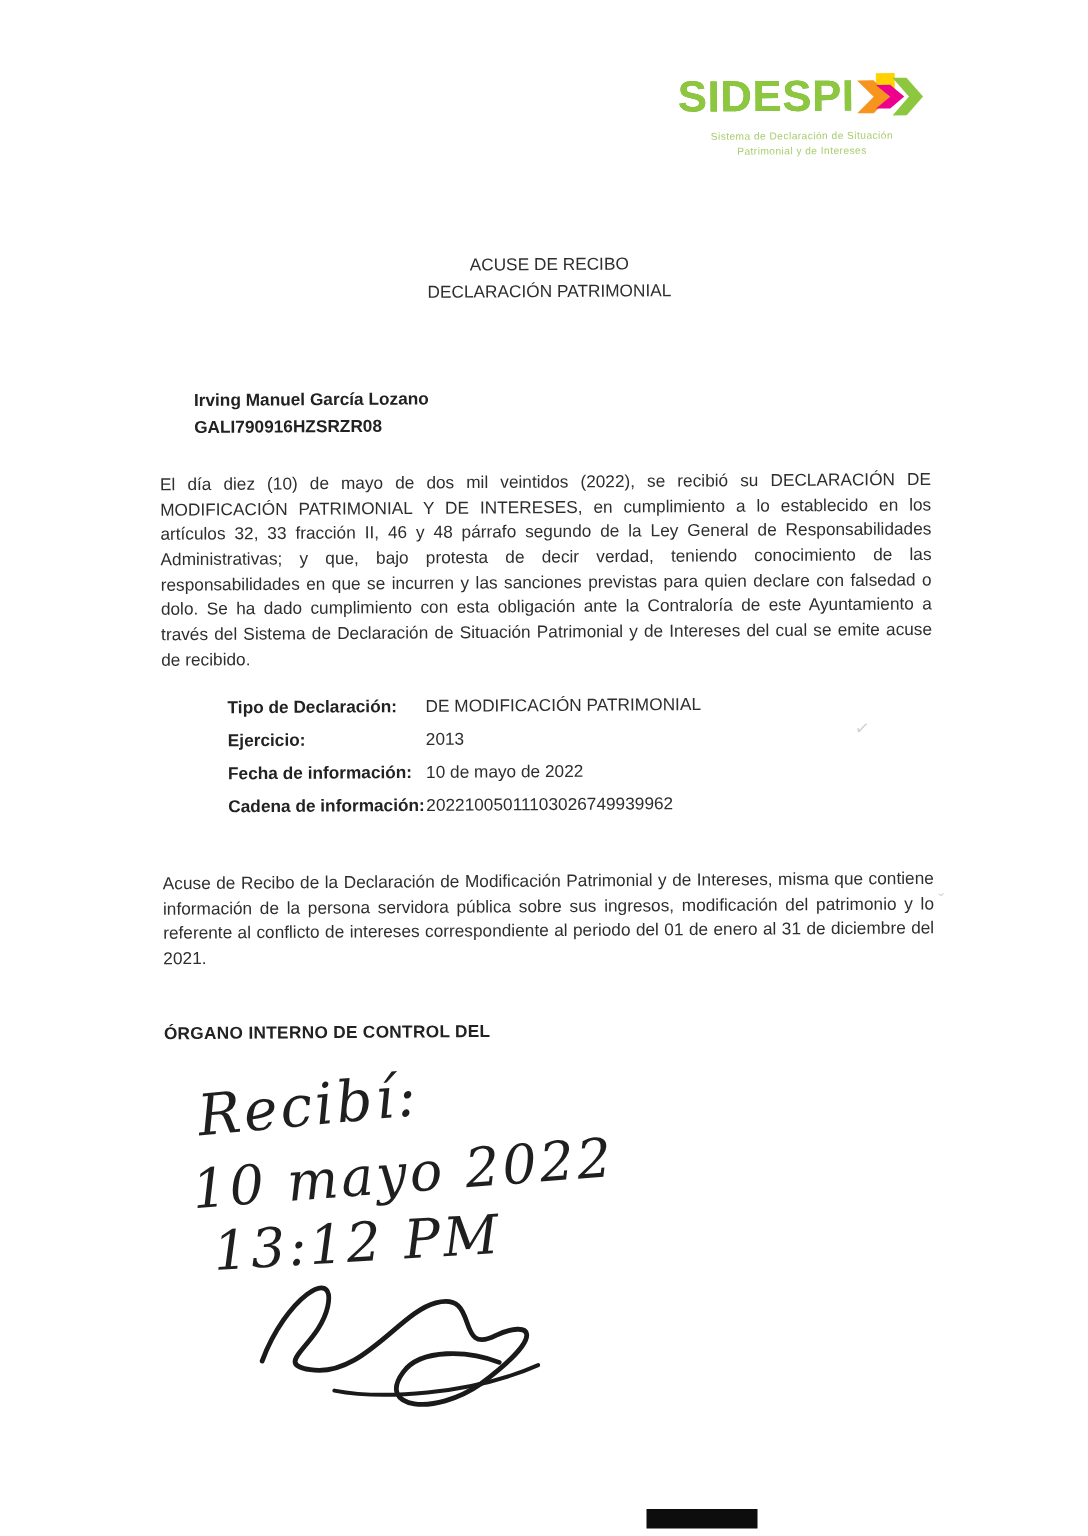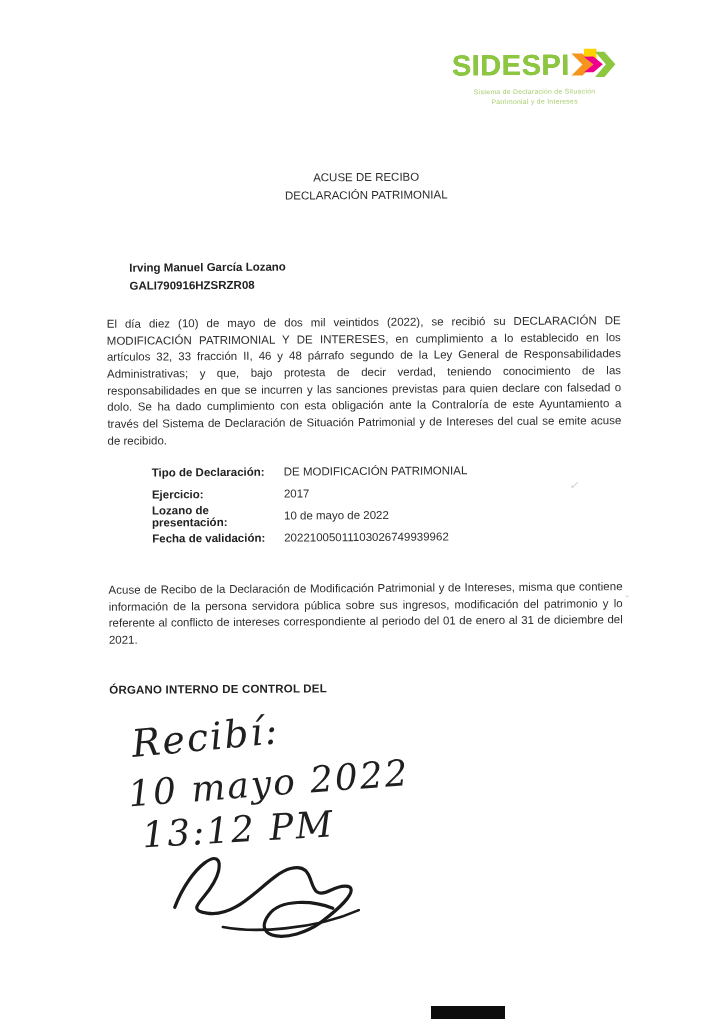--- a/index.html
+++ b/index.html
@@ -91,28 +91,28 @@
 
     <p class="para para1">El día diez (10) de mayo de dos mil veintidos (2022), se recibió su DECLARACIÓN DE MODIFICACIÓN PATRIMONIAL Y DE INTERESES, en cumplimiento a lo establecido en los artículos 32, 33 fracción II, 46 y 48 párrafo segundo de la Ley General de Responsabilidades Administrativas; y que, bajo protesta de decir verdad, teniendo conocimiento de las responsabilidades en que se incurren y las sanciones previstas para quien declare con falsedad o dolo. Se ha dado cumplimiento con esta obligación ante la Contraloría de este Ayuntamiento a través del Sistema de Declaración de Situación Patrimonial y de Intereses del cual se emite acuse de recibido.</p>
 
     <div class="fields">
       <div class="frow">
         <span class="flabel">Tipo de Declaración:</span>
         <span class="fvalue">DE MODIFICACIÓN PATRIMONIAL</span>
       </div>
       <div class="frow">
         <span class="flabel">Ejercicio:</span>
-        <span class="fvalue">2017</span>
+        <span class="fvalue">2013</span>
       </div>
       <div class="frow">
-        <span class="flabel">Lozano de presentación:</span>
+        <span class="flabel">Fecha de información:</span>
         <span class="fvalue">10 de mayo de 2022</span>
       </div>
       <div class="frow">
-        <span class="flabel">Fecha de validación:</span>
+        <span class="flabel">Cadena de información:</span>
         <span class="fvalue">20221005011103026749939962</span>
       </div>
     </div>
 
     <p class="para para2">Acuse de Recibo de la Declaración de Modificación Patrimonial y de Intereses, misma que contiene información de la persona servidora pública sobre sus ingresos, modificación del patrimonio y lo referente al conflicto de intereses correspondiente al periodo del 01 de enero al 31 de diciembre del 2021.</p>
 
     <div class="organ">ÓRGANO INTERNO DE CONTROL DEL</div>
 
     <div class="handwriting">
       <div class="hw-line hw1">Recibí:</div>

